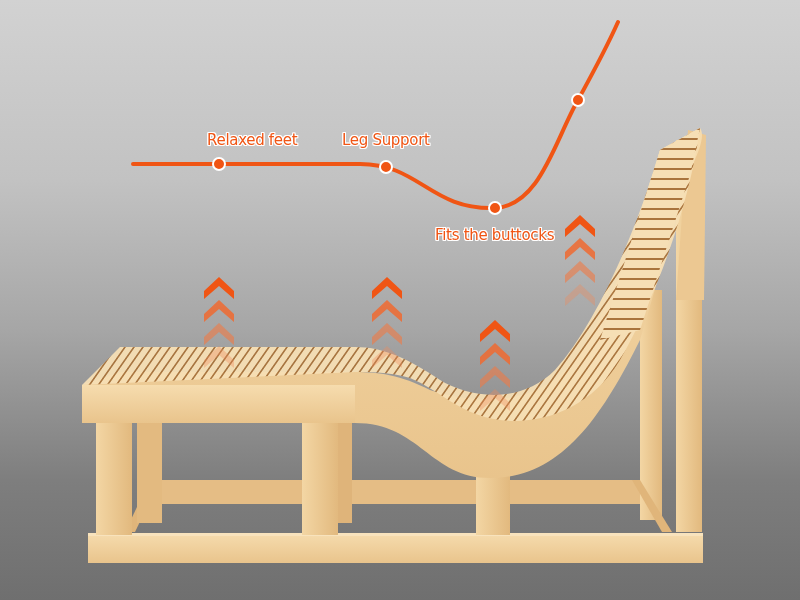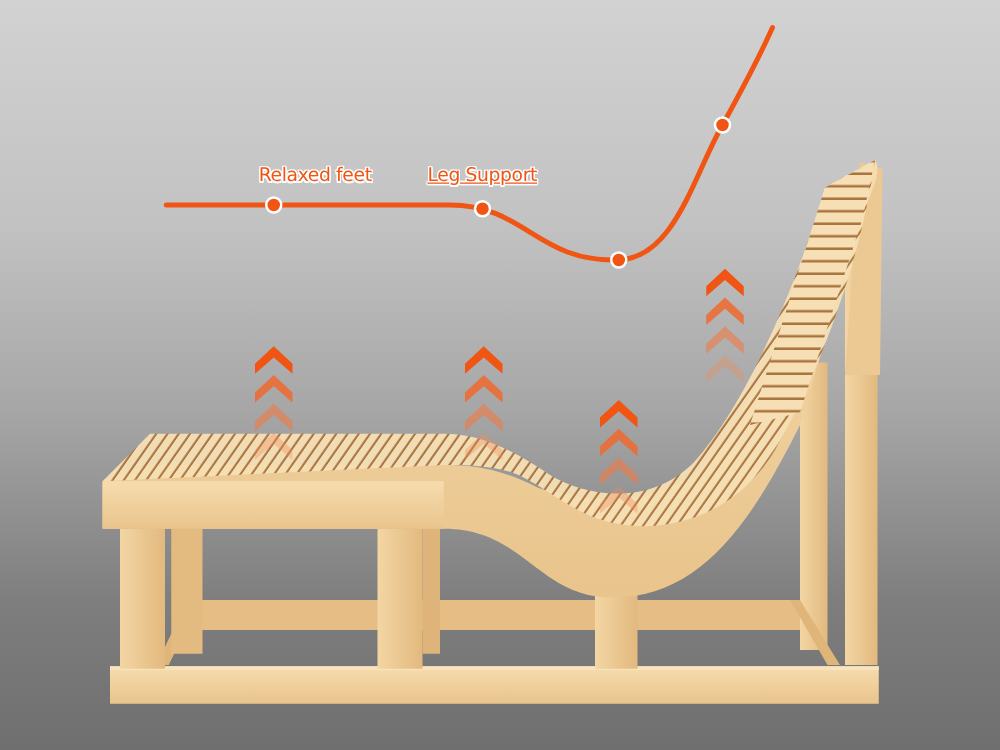--- a/index.html
+++ b/index.html
@@ -98,14 +98,15 @@
     </g>
     <g transform="translate(580,215)">
       <polygon points="-15,14 0,0 15,14 15,22 0,9 -15,22" fill="#f05514"></polygon>
       <polygon points="-15,37 0,23 15,37 15,45 0,32 -15,45" fill="#f06a30" opacity="0.85"></polygon>
       <polygon points="-15,60 0,46 15,60 15,68 0,55 -15,68" fill="#f07a45" opacity="0.6"></polygon>
       <polygon points="-15,83 0,69 15,83 15,91 0,78 -15,91" fill="#f08a5a" opacity="0.35"></polygon>
     </g>
   </svg>
 
   <div class="label" style="left:175px; top:131px;padding-left:32px;">Relaxed feet</div>
-  <div class="label" style="left:342px; top:131px;text-decoration:underline;">Leg Support</div>
+  <div class="label" style="left:342px; top:131px;">Leg Support</div>
+  <div class="label" style="left:435px; top:226px;">Fits the buttocks</div>
 </div>
 
 </body></html>

